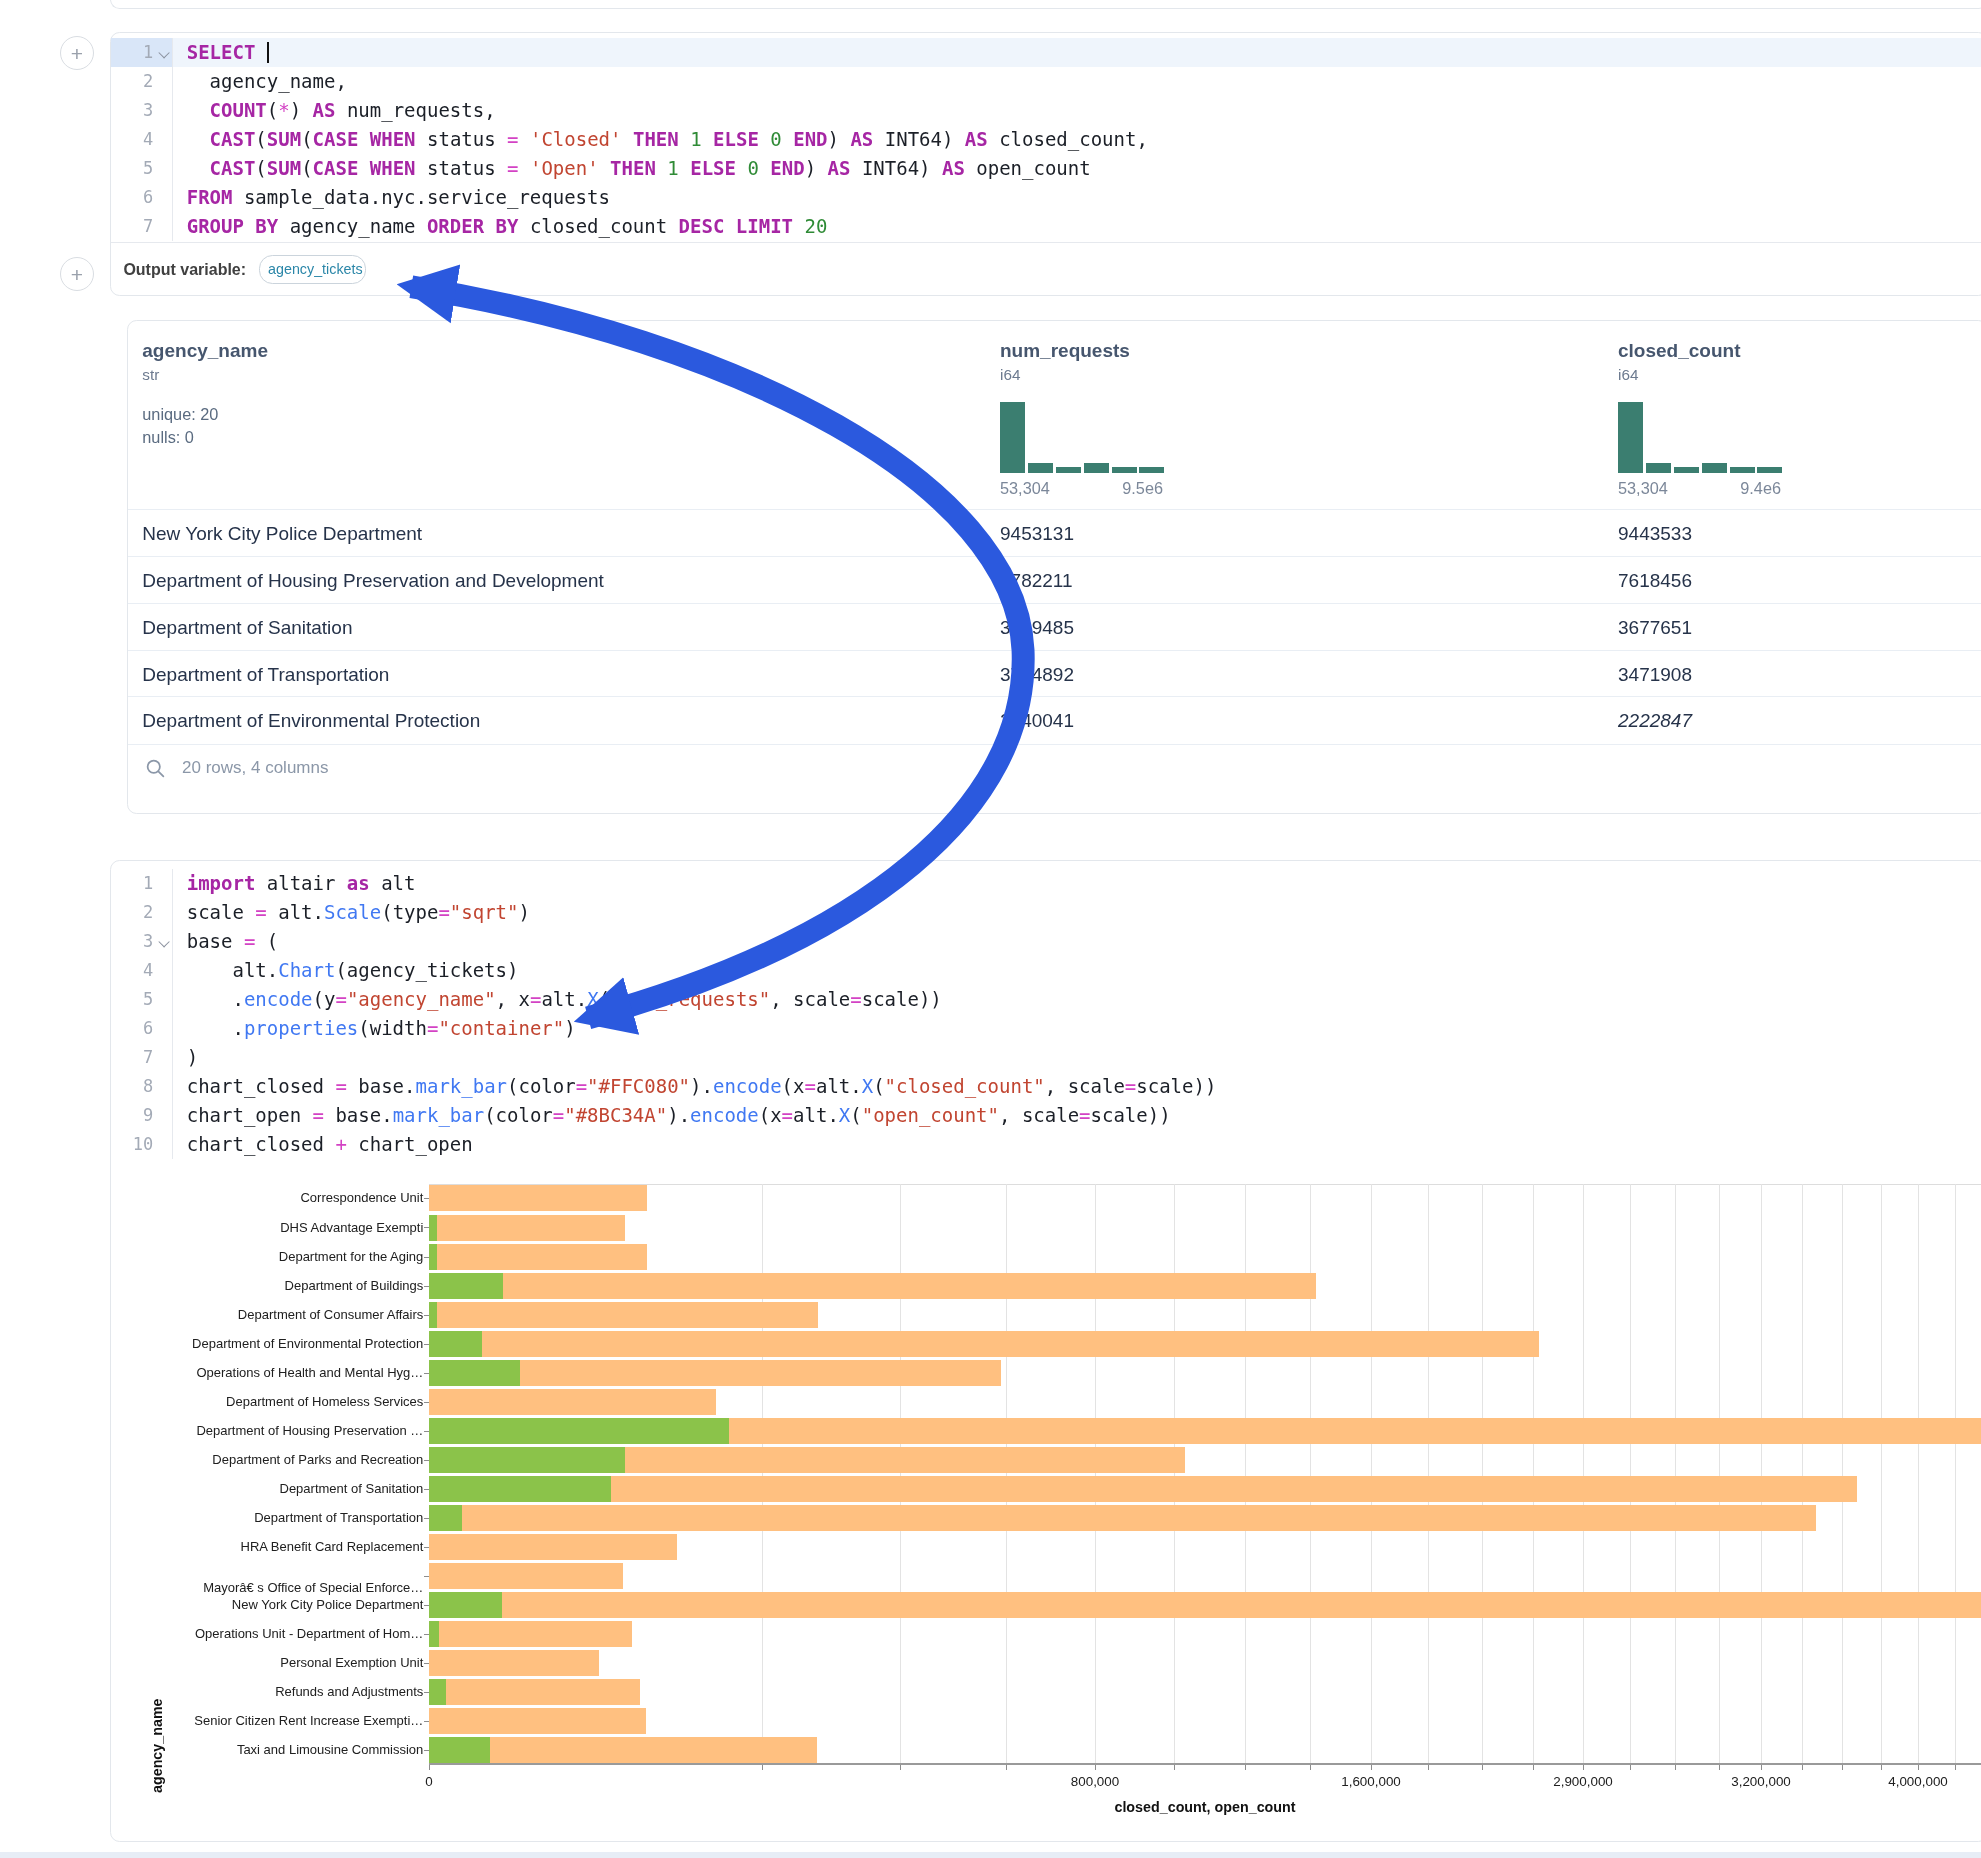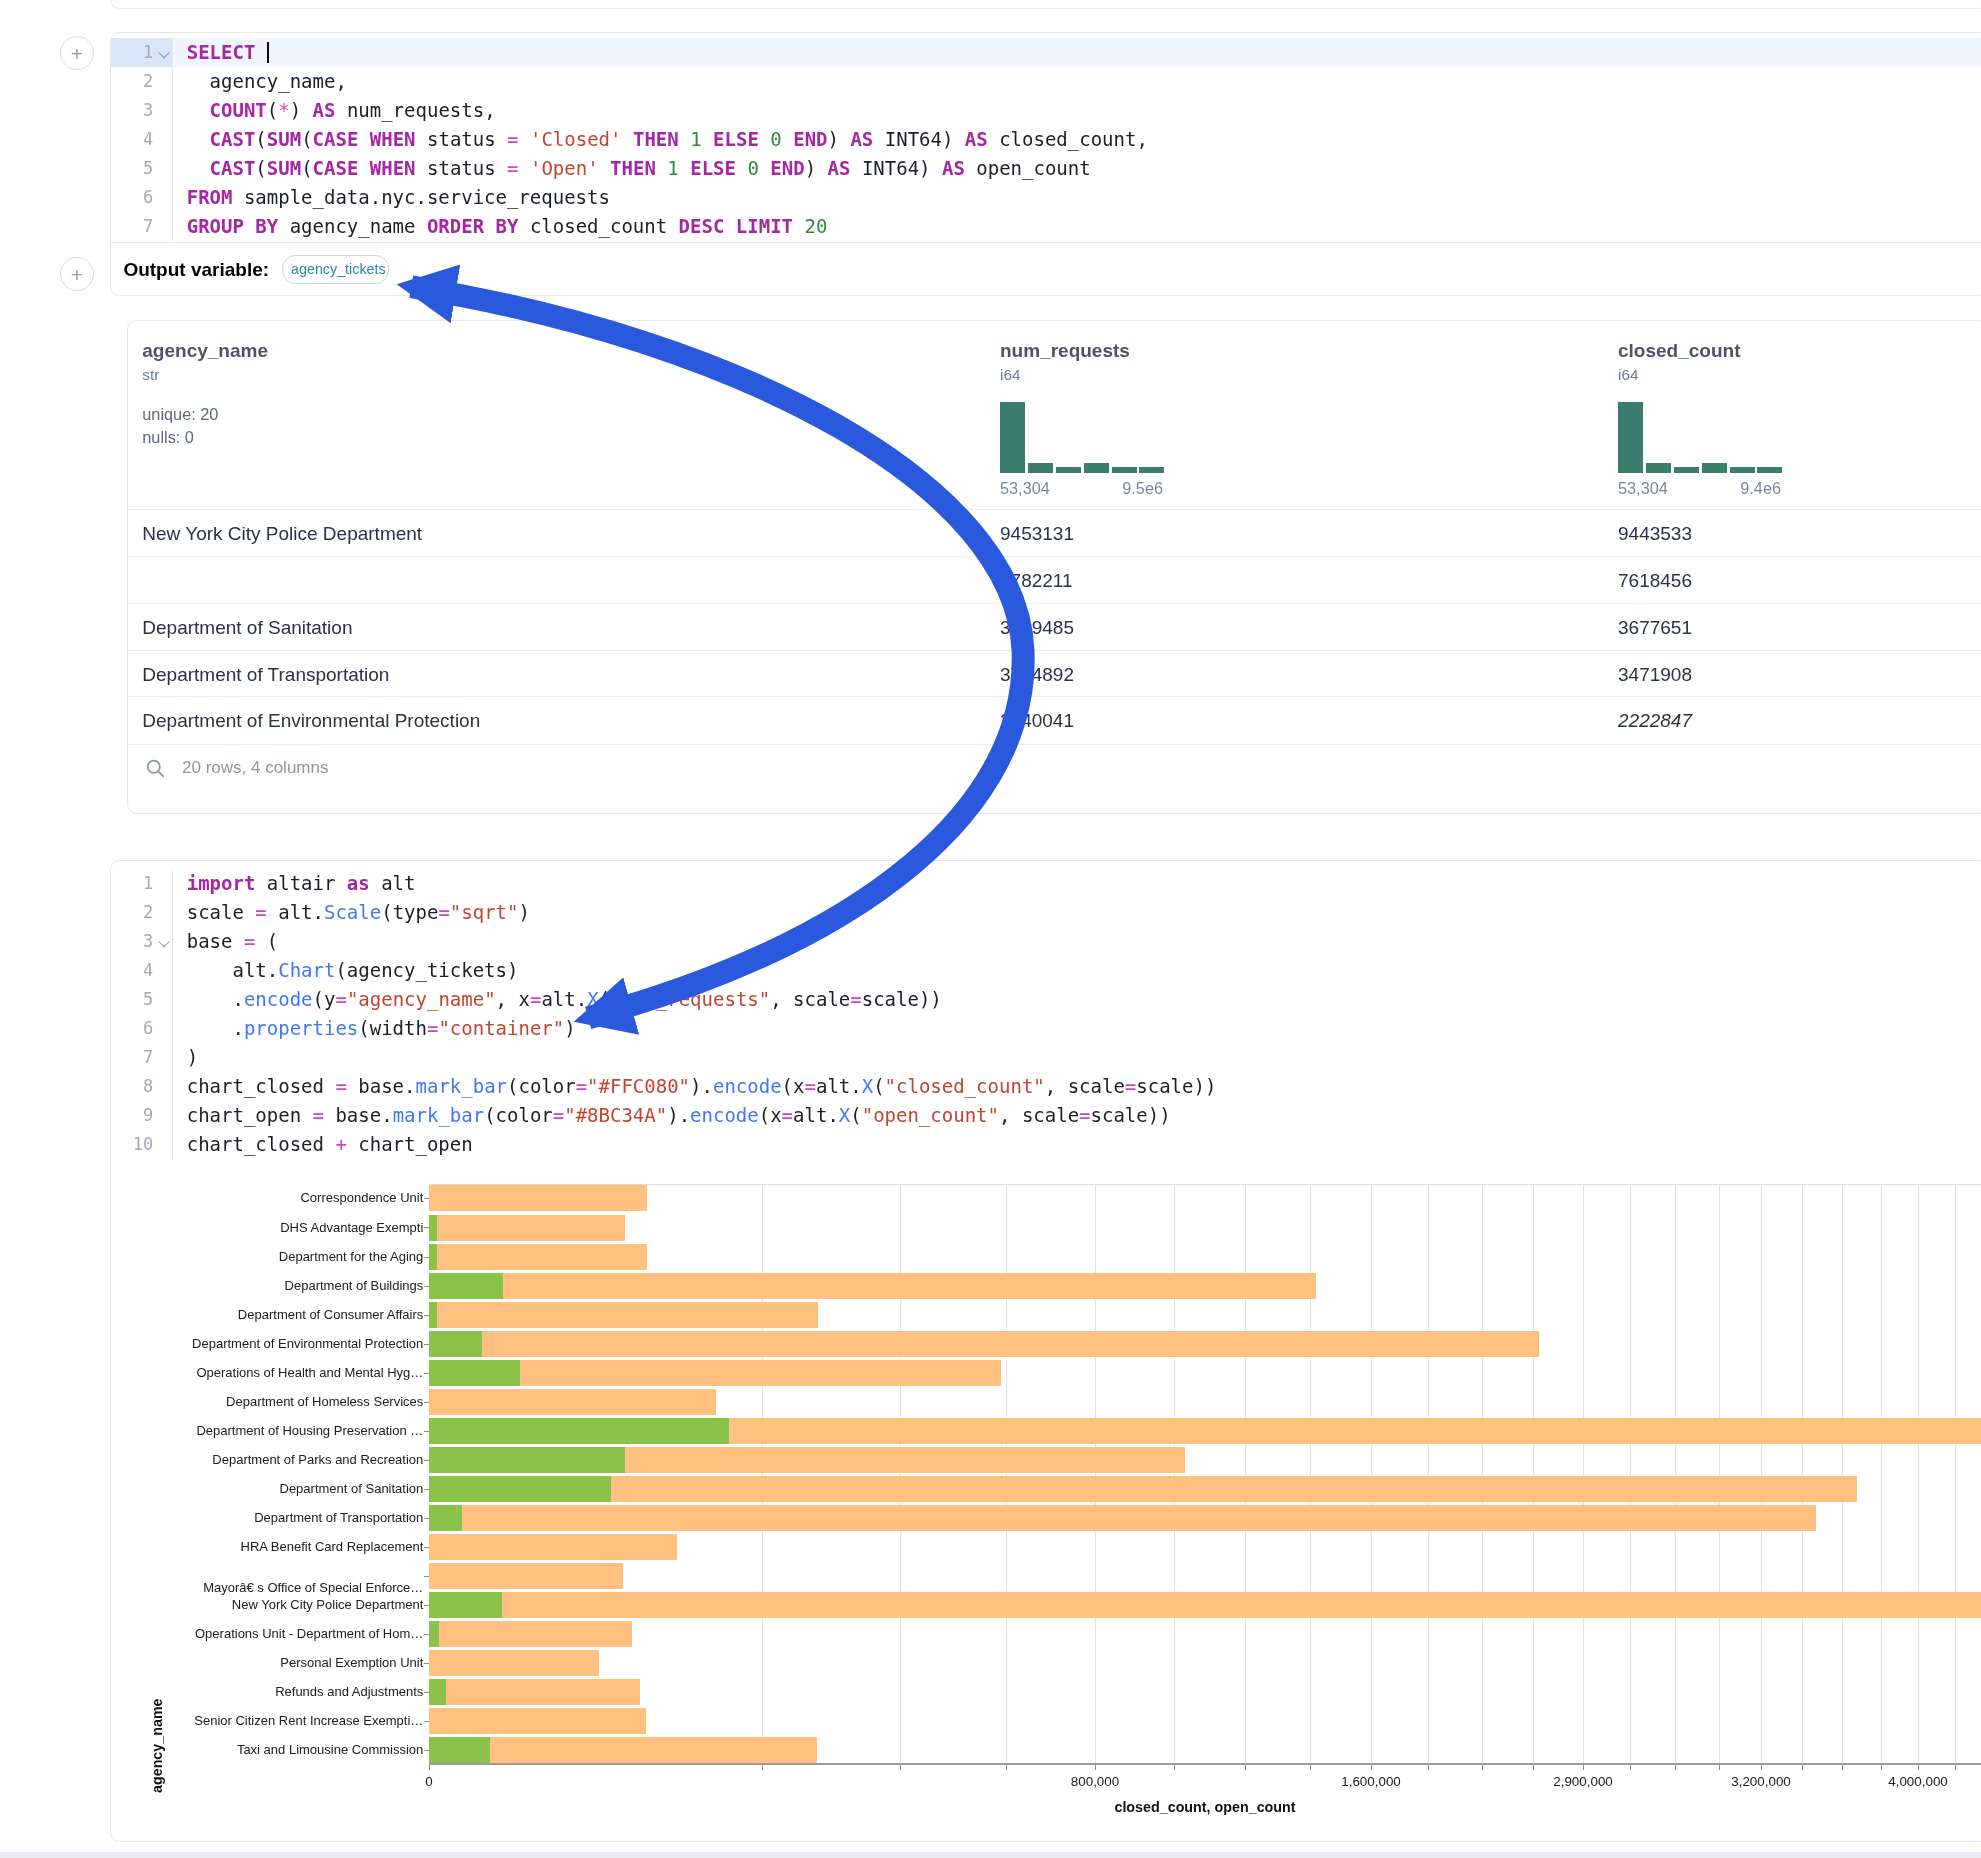--- a/index.html
+++ b/index.html
@@ -33,21 +33,21 @@
   .code-line.active{background:#EFF5FC;}
   .tok-kw{color:#A626A4;font-weight:bold;}
   .tok-fn{color:#4078F2;}
   .tok-str{color:#C14531;}
   .tok-num{color:#2F8B36;}
   .tok-op{color:#D342C4;}
   .tok-pl{color:#1B1F27;}
   .caret{display:inline-block;width:1.9px;height:21px;background:#111;vertical-align:-3.8px;}
   
   .outvar-row{position:absolute;left:0;right:0;border-top:1px solid #E6E9EE;display:flex;align-items:center;}
-  .outvar-label{font-size:19px;font-weight:bold;color:#000000;margin-left:12.4px;}
+  .outvar-label{font-size:16px;font-weight:bold;color:#404040;margin-left:12.4px;}
   .outvar-pill{
     margin-left:13.4px;width:107px;height:29px;line-height:27px;border:1px solid #CBD4DC;border-radius:13.4px;
     padding:0 7.6px;font-size:14.3px;color:#2A86A8;overflow:hidden;white-space:nowrap;box-sizing:border-box;background:#fff;
   }
   
   .tbl-col{position:absolute;top:0;}
   .tbl-col .col-name{font-size:19px;font-weight:bold;color:#46566E;}
   .tbl-col .col-type{font-size:15.3px;color:#6C7A8F;margin-top:3.8px;}
   .tbl-col .col-stat{font-size:16.3px;color:#5A6B80;}
   .hist{position:absolute;display:flex;align-items:flex-end;}
@@ -144,20 +144,21 @@
         </div>
       </div>
     </div>
   <div id="tbl-rows" style="position:absolute;left:0;top:188px;right:0;">
       <div class="tbl-row" style="top: 0px;">
         <span style="left: 14.3px;">New York City Police Department</span>
         <span style="left: 872px;">9453131</span>
         <span style="left: 1490px;">9443533</span>
       </div>
       <div class="tbl-row" style="top: 47px;">
+        <span style="left: 14.3px;">Department of Housing Preservation and Development</span>
         <span style="left: 872px;">7782211</span>
         <span style="left: 1490px;">7618456</span>
       </div>
       <div class="tbl-row" style="top: 94px;">
         <span style="left: 14.3px;">Department of Sanitation</span>
         <span style="left: 872px;">3749485</span>
         <span style="left: 1490px;">3677651</span>
       </div>
       <div class="tbl-row" style="top: 141px;">
         <span style="left: 14.3px;">Department of Transportation</span>

